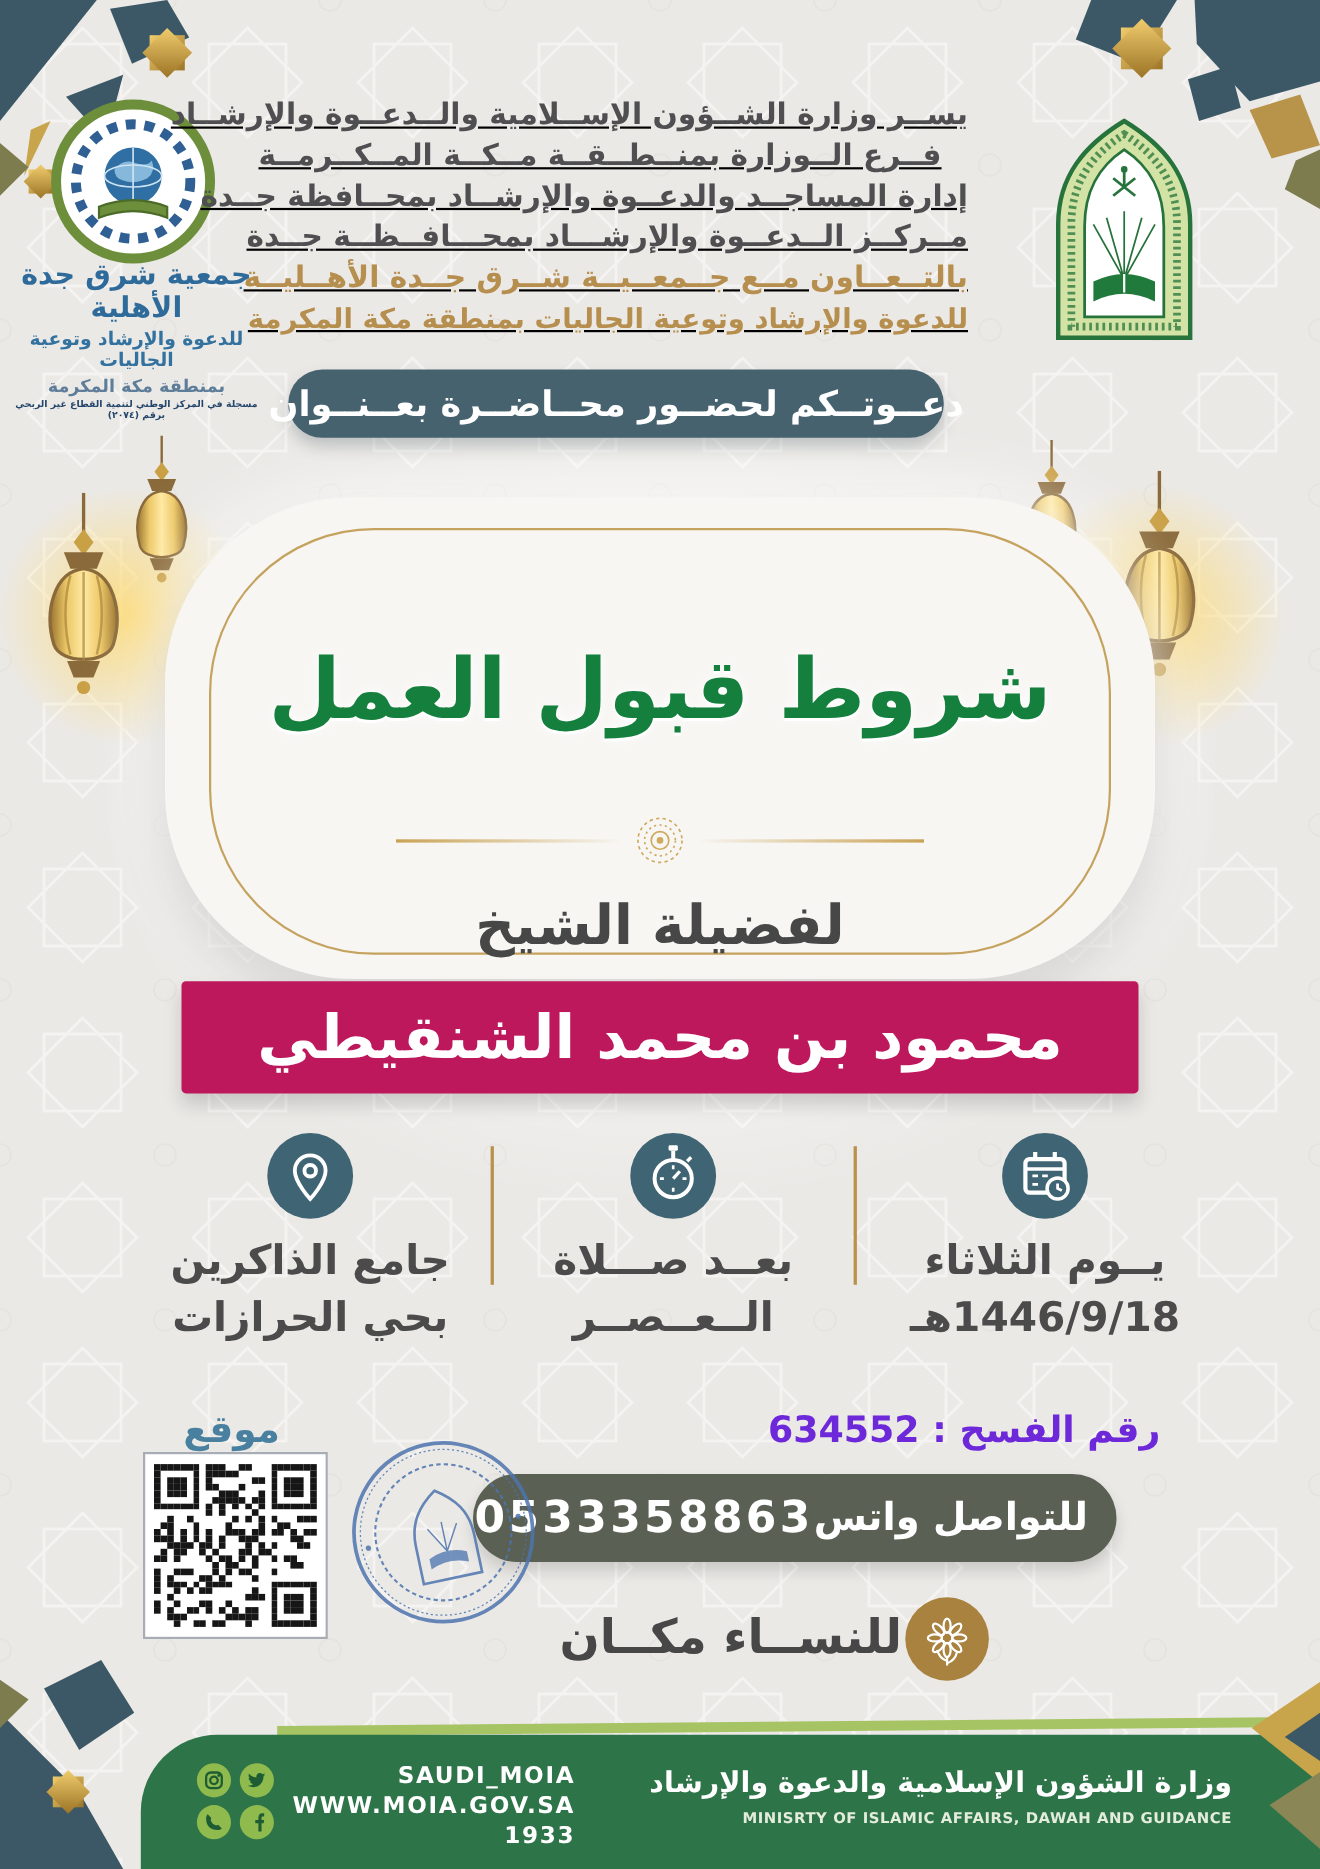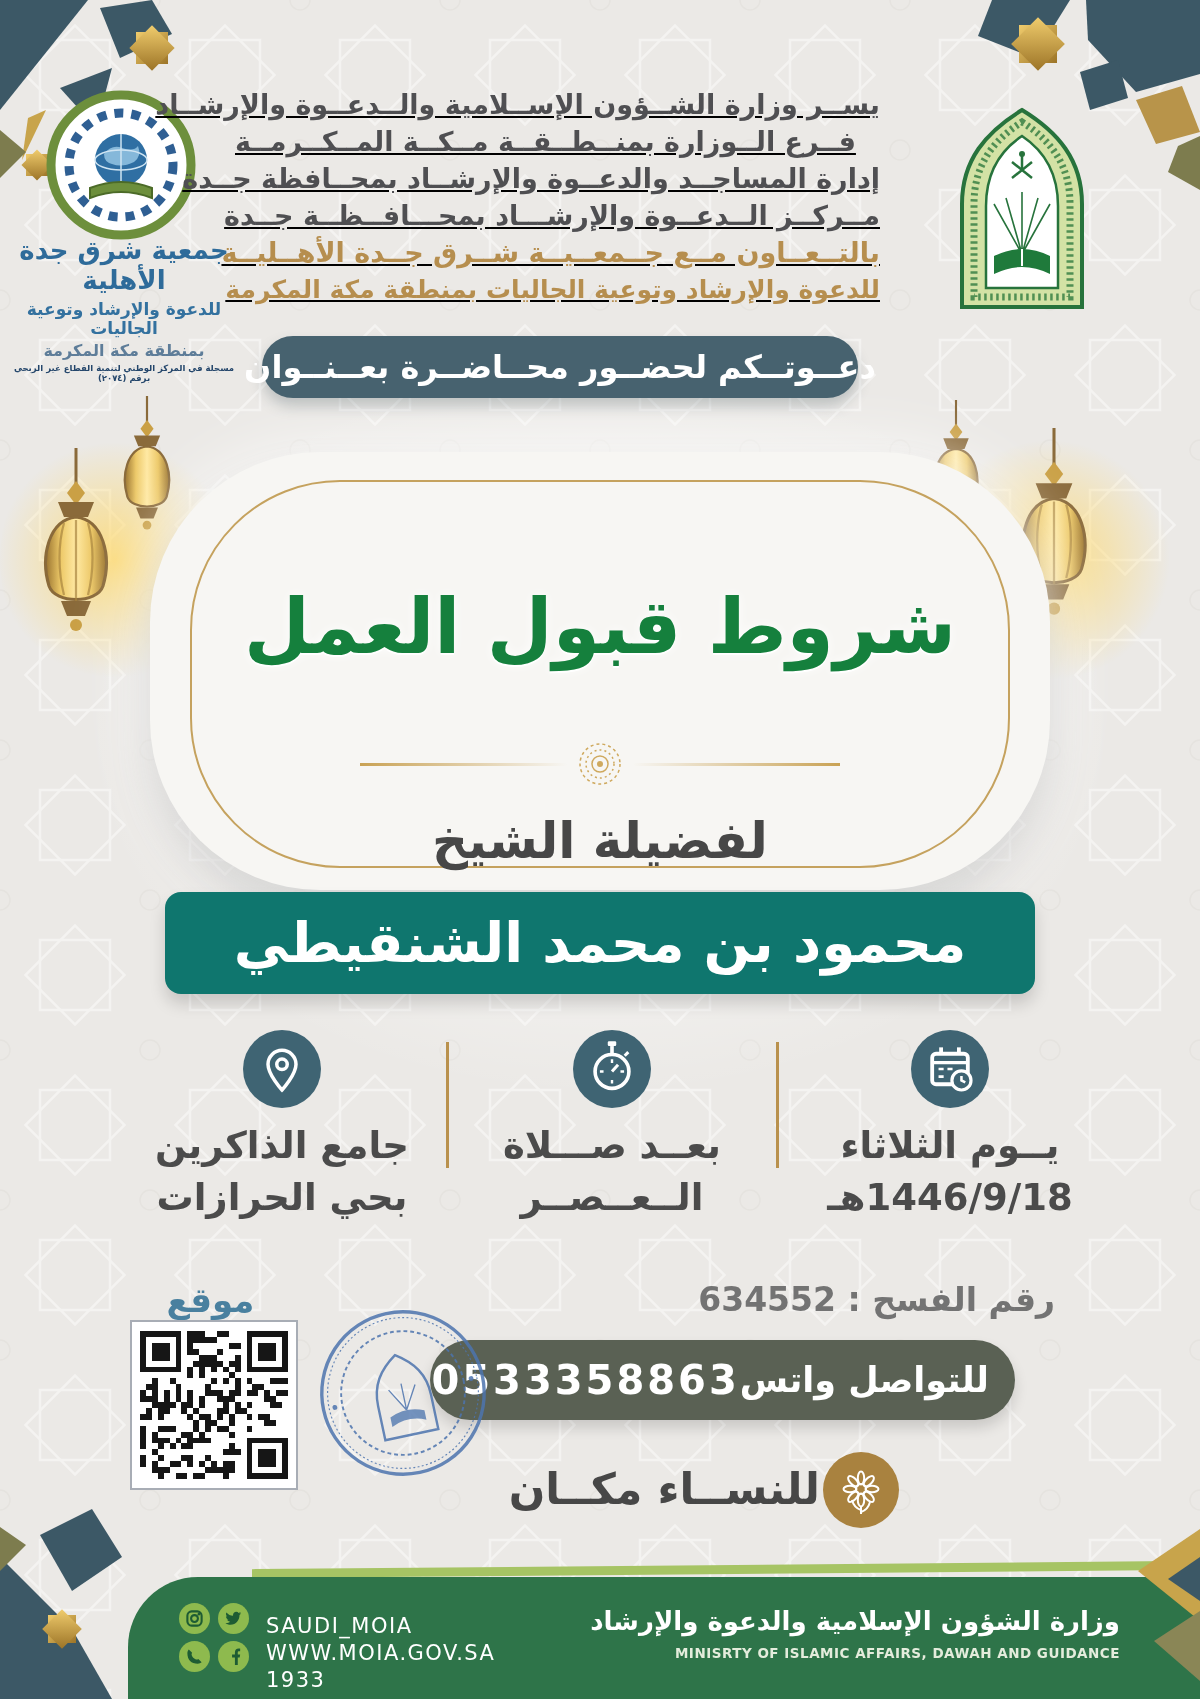--- a/index.html
+++ b/index.html
@@ -45,34 +45,34 @@
   .gold-frame{left:190px;top:480px;width:816px;height:384px;border:2px solid #c5a25e;
     border-radius:150px;z-index:4;}
   .main-title{left:200px;top:582px;width:800px;text-align:center;z-index:5;
     font-size:76px;font-weight:bold;color:#15803d;white-space:nowrap;
     text-shadow:0 2px 0 #fff,0 0 12px rgba(255,255,255,.9);}
   .divider{left:360px;top:740px;width:480px;height:48px;z-index:5;display:flex;align-items:center;gap:10px;}
   .divider .dl{flex:1;height:3px;background:linear-gradient(to left,#c9a254,rgba(201,162,84,0));}
   .divider .dr{flex:1;height:3px;background:linear-gradient(to right,#c9a254,rgba(201,162,84,0));}
   .honorific{left:300px;top:812px;width:600px;text-align:center;z-index:5;
     font-size:50px;font-weight:bold;color:#474747;}
-  .name-band{left:165px;top:892px;width:870px;height:102px;border-radius:16px;background:#0f766e;
+  .name-band{left:165px;top:892px;width:870px;height:102px;border-radius:4px;background:#be185d;
     z-index:5;display:flex;align-items:center;justify-content:center;
     box-shadow:0 10px 16px rgba(0,0,0,.15);text-align:right;}
   .name-band span{color:#fff;font-size:55px;font-weight:bold;white-space:nowrap;}
 
   
   .info-col{top:1030px;width:320px;text-align:center;z-index:4;}
   .icon-circle{width:78px;height:78px;border-radius:50%;background:#3f6473;margin:0 auto 12px auto;
     display:flex;align-items:center;justify-content:center;}
   .info-line{font-size:37px;font-weight:bold;color:#4b4b4b;line-height:52px;white-space:nowrap;text-align:center;}
   .sep{top:1042px;width:3px;height:126px;background:#b9914d;z-index:4;}
 
   
-  .permit{top:1280px;right:145px;z-index:4;font-size:33px;font-weight:bold;color:#737373;white-space:nowrap;}
+  .permit{top:1280px;right:145px;z-index:4;font-size:33px;font-weight:bold;color:#6d28d9;white-space:nowrap;}
   .wa-pill{left:430px;top:1340px;width:585px;height:80px;border-radius:40px;background:#5a6154;
     z-index:4;display:flex;align-items:center;padding:0 16px;box-sizing:border-box;
     box-shadow:0 8px 14px rgba(0,0,0,.14);}
   .wa-label{color:#fff;font-size:35px;font-weight:bold;margin-right:10px;white-space:nowrap;}
   .wa-number{color:#fff;font-size:40px;font-weight:bold;letter-spacing:3px;flex:1;text-align:center;direction:ltr;}
 
   
   .map-title{left:108px;top:1280px;width:205px;text-align:center;z-index:4;
     font-size:34px;font-weight:bold;color:#49809f;}
   .qr-box{left:130px;top:1320px;width:168px;height:170px;background:#fff;border:2px solid #a8adb5;
@@ -86,22 +86,22 @@
   .flower-circle{left:823px;top:1452px;width:76px;height:76px;border-radius:50%;background:#a9823f;
     z-index:4;display:flex;align-items:center;justify-content:center;}
 
   
   .footer-strip{left:252px;top:1565px;width:948px;height:9px;background:#a6c464;z-index:5;
     transform:skewY(-.5deg);}
   .footer-band{left:128px;top:1577px;width:1072px;height:122px;background:#2e7449;
     border-radius:70px 0 0 0;z-index:5;}
   .social-grid{left:178px;top:1603px;z-index:6;display:grid;grid-template-columns:32px 32px;gap:7px;}
   .soc{width:31px;height:31px;border-radius:50%;background:#8eba4e;display:flex;align-items:center;justify-content:center;}
-  .social-text{left:266px;top:1601px;z-index:6;direction:ltr;text-align:left;color:#fff;
-    font-weight:normal;font-size:21px;line-height:27px;letter-spacing:1.5px;white-space:nowrap;margin-top:12px;}
+  .social-text{left:266px;top:1601px;z-index:6;direction:ltr;text-align:right;color:#fff;
+    font-weight:bold;font-size:21px;line-height:27px;letter-spacing:1.5px;white-space:nowrap;}
   .ministry-footer{left:690px;top:1606px;width:430px;text-align:center;z-index:6;}
   .mf-ar{color:#fff;font-size:26px;font-weight:bold;white-space:nowrap;}
   .mf-en{color:#e4ecdc;font-size:13.5px;font-weight:bold;margin-top:9px;letter-spacing:.5px;white-space:nowrap;}
 </style>
 </head>
 <body>
 
 <div class="poster">
 
   <svg width="0" height="0" class="abs" aria-hidden="true">

